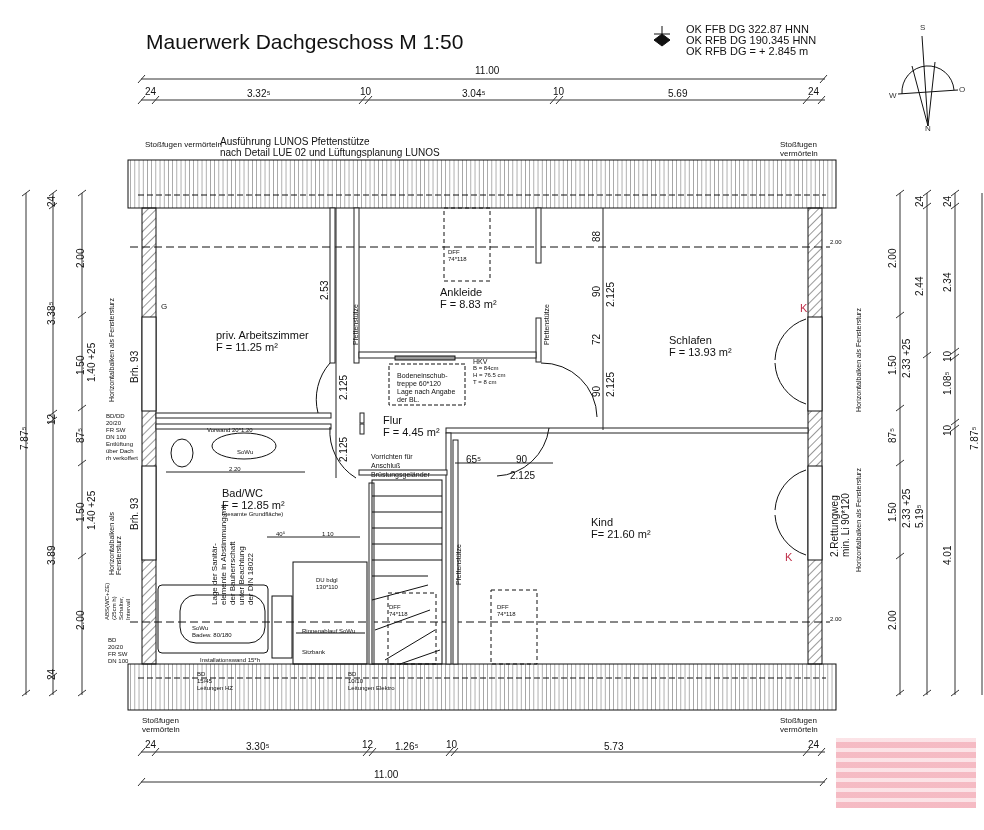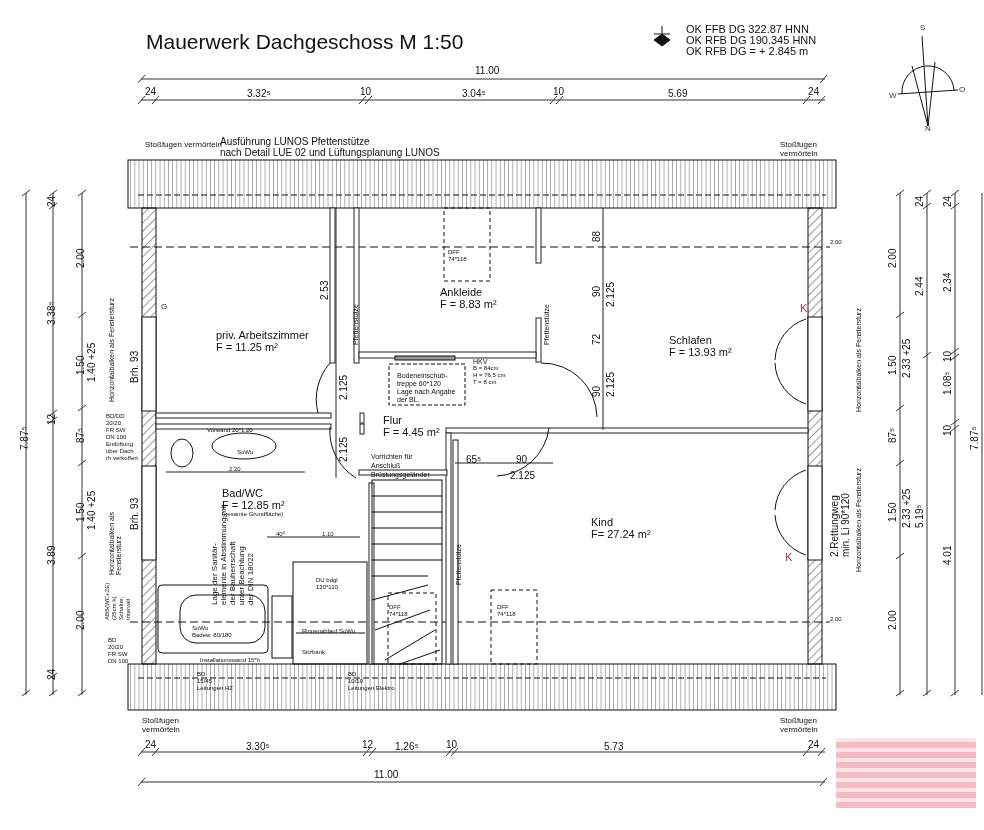--- a/index.html
+++ b/index.html
@@ -254,21 +254,21 @@
   <div>Flur</div>
   <div>F = 4.45 m²</div>
 </div>
 <div class="abs room" style="left:222px;top:487px">
   <div>Bad/WC</div>
   <div>F = 12.85 m²</div>
   <div class="tiny">(gesamte Grundfläche)</div>
 </div>
 <div class="abs room" style="left:591px;top:516px">
   <div>Kind</div>
-  <div>F= 27.24 m²</div>
+  <div>F= 21.60 m²</div>
 </div>
 
 <div class="abs tiny" style="left:397px;top:372px;font-size:7px;line-height:8px">
   <div>Bodeneinschub-</div>
   <div>treppe 60*120</div>
   <div>Lage nach Angabe</div>
   <div>der BL.</div>
 </div>
 <div class="abs tiny" style="left:371px;top:452px;font-size:7px;line-height:9px">
   <div>Vorrichten für</div>

